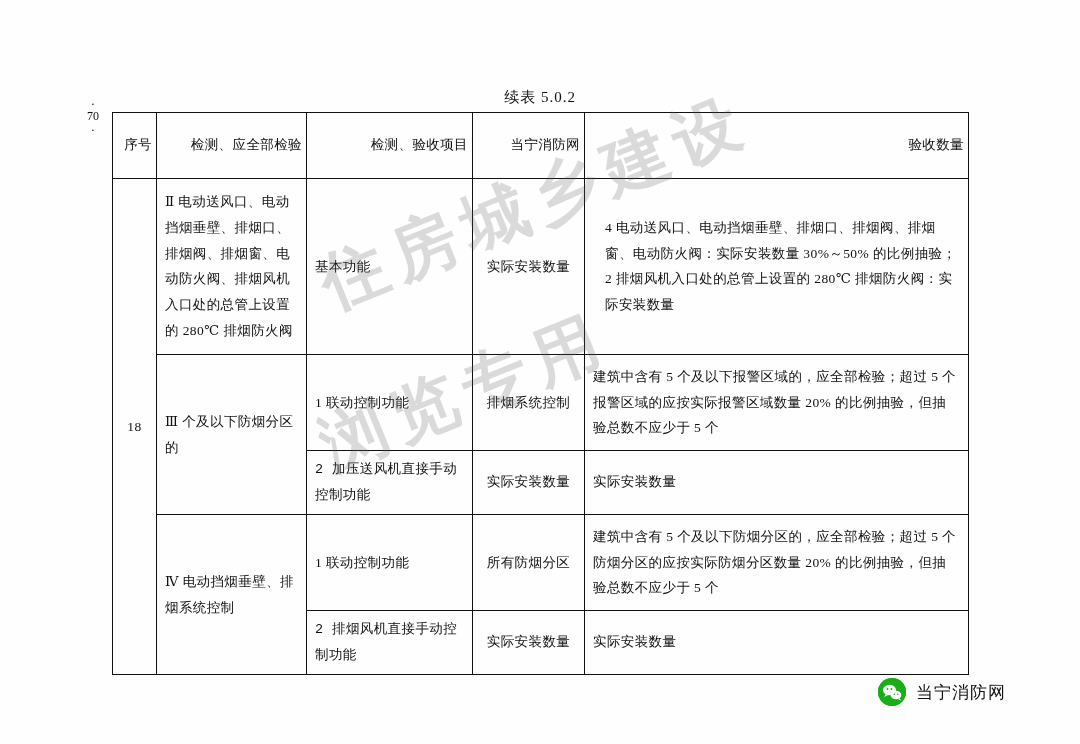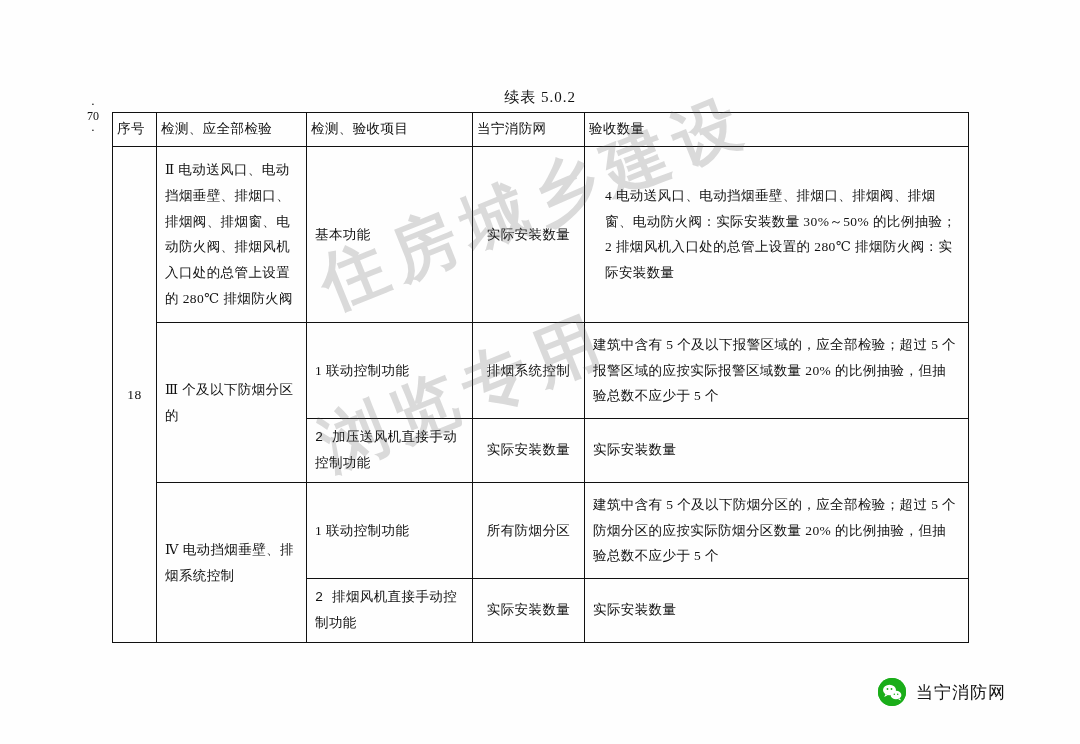--- a/index.html
+++ b/index.html
@@ -72,22 +72,22 @@
   #main-table td, #main-table th {
     border: 1px solid #111;
     padding: 6px 8px;
     font-size: 13.5px;
     line-height: 1.9;
     vertical-align: middle;
     font-weight: normal;
     letter-spacing: 0.4px;
   }
   #main-table thead td {
-    text-align: left;
-    padding: 7px 4px;
+    text-align: right;
+    padding: 23px 4px;
     line-height: 1.4;
   }
   .c-seq   { width: 44px;  text-align: center; }
   .c-obj   { width: 150px; }
   .c-item  { width: 166px; }
   .c-qty   { width: 112px; text-align: center; }
   .c-acc   { width: 384px; }
 
   .cell-center { text-align: center; }
   .cell-obj {

